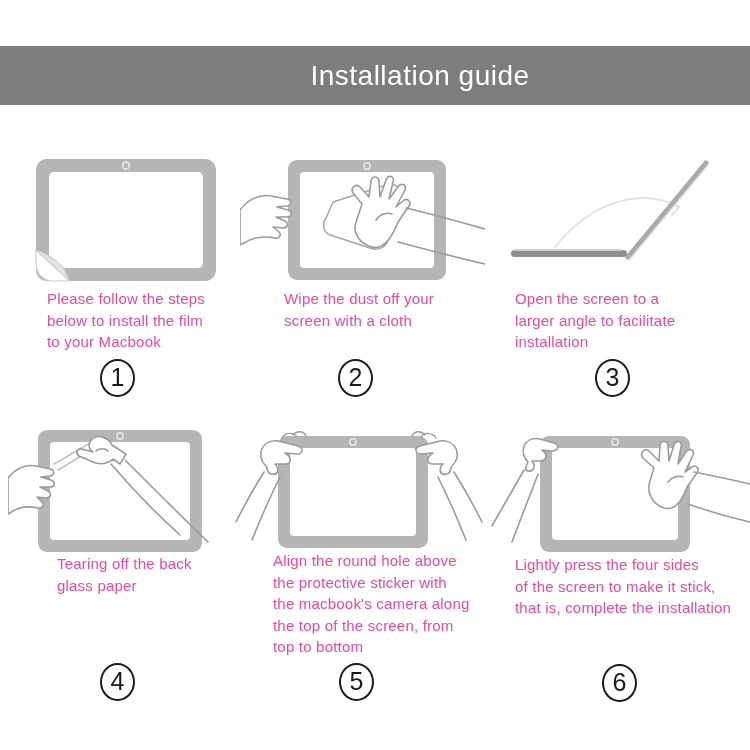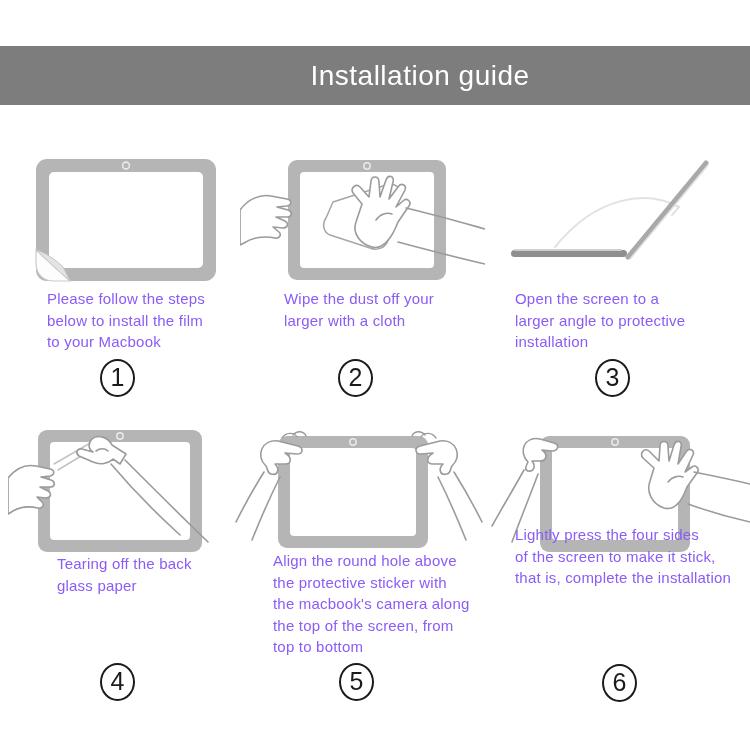--- a/index.html
+++ b/index.html
@@ -4,42 +4,42 @@
 <style>
   html,body{margin:0;padding:0;background:#ffffff;}
   .page{position:relative;width:750px;height:750px;background:#ffffff;overflow:hidden;
         font-family:"Liberation Sans",sans-serif;}
   .banner{position:absolute;left:0;top:46px;width:750px;height:59px;
           display:flex;align-items:center;justify-content:center;}
   .banner-title{font-size:28px;font-weight:400;letter-spacing:0.5px;}
   .illu{position:absolute;}
   .illu svg{display:block;width:100%;height:100%;}
   .caption{position:absolute;margin:0;font-size:15px;line-height:21.5px;
-           color:#8b5cf6;white-space:pre-line;letter-spacing:0.2px;}
+           color:#ec4899;white-space:pre-line;letter-spacing:0.2px;}
   .badge{position:absolute;width:35px;height:38px;border:2px solid #1b1b1b;
          border-radius:50%;box-sizing:border-box;display:flex;align-items:center;
          justify-content:center;font-size:25px;color:#1b1b1b;padding-bottom:1px;}
   
   .s1 .illu{left:34px;top:156px;width:190px;height:130px;}
   .s1 .caption{left:47px;top:288px;width:195px;}
   .s1 .badge{left:100px;top:359px;}
   .s2 .illu{left:240px;top:150px;width:245px;height:137px;}
   .s2 .caption{left:284px;top:288px;width:190px;}
   .s2 .badge{left:338px;top:359px;}
   .s3 .illu{left:497px;top:150px;width:250px;height:135px;}
   .s3 .caption{left:515px;top:288px;width:200px;}
   .s3 .badge{left:595px;top:359px;}
   .s4 .illu{left:8px;top:420px;width:232px;height:140px;}
   .s4 .caption{left:57px;top:553px;width:190px;}
   .s4 .badge{left:100px;top:663px;}
   .s5 .illu{left:228px;top:420px;width:262px;height:140px;}
   .s5 .caption{left:273px;top:550px;width:220px;}
   .s5 .badge{left:339px;top:663px;}
   .s6 .illu{left:488px;top:420px;width:262px;height:142px;}
-  .s6 .caption{left:515px;top:524px;width:235px;}
+  .s6 .caption{left:515px;top:554px;width:235px;}
   .s6 .badge{left:602px;top:664px;}
 </style>
 </head>
 <body>
 
 <div class="page">
 
   <div class="banner" style="background:#7d7d7d;color:#ffffff;padding-left:45px;">
     <span class="banner-title">Installation guide</span>
   </div>
@@ -74,40 +74,40 @@
           <path d="M132,97 C120,94 112,83 116,72 L122,54 L113,43 C110,38 116,33 120,37 L129,47 L131,31 C132,25 139,26 139,32 L140,47 L146,30 C148,24 155,26 153,32 L149,49 L158,37 C161,32 167,35 165,40 L156,57 L163,51 C167,47 172,52 169,56 L158,72 C152,88 143,100 132,97 Z"></path>
           <path d="M136,70 C140,64 147,62 152,64" fill="none"></path>
         </g>
         <g fill="none" stroke="#9b9b9b" stroke-width="1.6" stroke-linecap="round">
           <path d="M166,58 C192,64 220,72 245,79"></path>
           <path d="M158,92 C188,100 218,108 245,114"></path>
         </g>
       </svg>
     </div>
     <p class="caption">Wipe the dust off your
-larger with a cloth</p>
+screen with a cloth</p>
     <div class="badge">2</div>
   </div>
 
   <div class="step s3">
     <div class="illu">
       <svg viewBox="0 0 250 135">
         <g fill="none" stroke="#e2e2e2" stroke-width="2" stroke-linecap="round">
           <path d="M58,97 C100,45 150,40 182,57"></path>
           <path d="M182,57 L172,53"></path>
           <path d="M182,57 L175,65"></path>
         </g>
         <rect x="14" y="100" width="116" height="7" rx="3.5" fill="#8f8f8f"></rect>
         <rect x="17" y="99" width="108" height="2" rx="1" fill="#cfcfcf"></rect>
         <path d="M131,107 L209,13" stroke="#a9a9a9" stroke-width="5" stroke-linecap="round" fill="none"></path>
         <path d="M133,109 L211,15" stroke="#dedede" stroke-width="1.5" stroke-linecap="round" fill="none"></path>
       </svg>
     </div>
     <p class="caption">Open the screen to a
-larger angle to protective
+larger angle to facilitate
 installation</p>
     <div class="badge">3</div>
   </div>
 
   <div class="step s4">
     <div class="illu">
       <svg viewBox="0 0 232 140">
         <rect x="30" y="10" width="164" height="122" rx="9" fill="#b5b5b5"></rect>
         <rect x="42" y="22" width="140" height="98" rx="4" fill="#ffffff"></rect>
         <circle cx="112" cy="16" r="3.2" fill="#b5b5b5" stroke="#e9e9e9" stroke-width="1.5"></circle>

